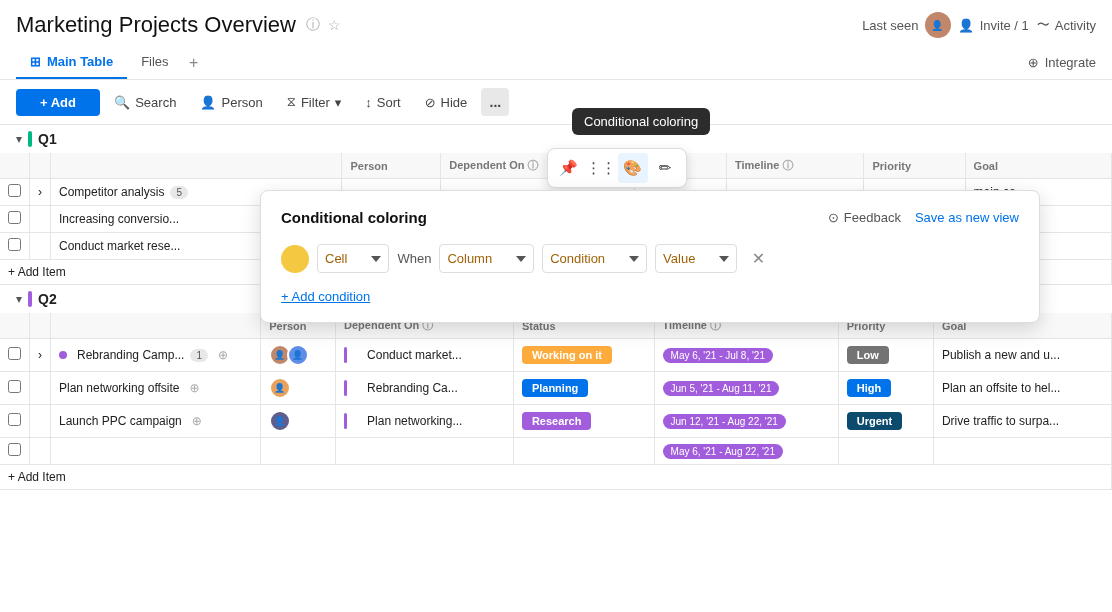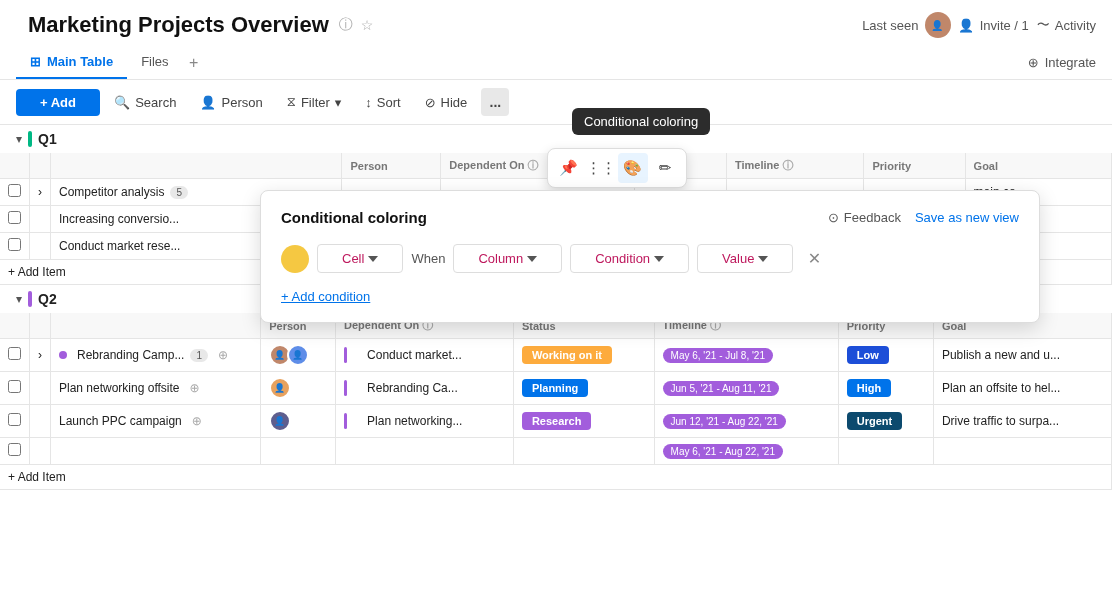--- a/index.html
+++ b/index.html
@@ -1,21 +1,21 @@
 <!DOCTYPE html>
 <html><head>
   <meta charset="utf-8">
   <style>
     * { box-sizing: border-box; margin: 0; padding: 0; }
     body { font-family: -apple-system, BlinkMacSystemFont, 'Segoe UI', sans-serif; background: #fff; font-size: 13px; color: #333; overflow: hidden; width: 1112px; height: 612px; }
 
     
     .header { display: flex; align-items: center; justify-content: space-between; padding: 12px 16px 0; }
     .header-left { display: flex; align-items: center; gap: 10px; }
-    .page-title { font-size: 22px; font-weight: 700; color: #111; margin-left: 12px; }
+    .page-title { font-size: 22px; font-weight: 400; color: #111; }
     .header-icons { display: flex; gap: 8px; align-items: center; }
     .header-right { display: flex; align-items: center; gap: 8px; font-size: 13px; color: #555; }
     .last-seen { display: flex; align-items: center; gap: 6px; }
     .avatar { width: 26px; height: 26px; border-radius: 50%; background: #c0876a; display: flex; align-items: center; justify-content: center; color: white; font-size: 10px; }
     .invite-btn { display: flex; align-items: center; gap: 5px; color: #555; cursor: pointer; }
     .activity-btn { display: flex; align-items: center; gap: 5px; color: #555; cursor: pointer; }
 
     
     .tabs-row { display: flex; align-items: center; justify-content: space-between; padding: 0 16px; border-bottom: 1px solid #e5e5e5; margin-top: 8px; }
     .tabs-left { display: flex; align-items: center; gap: 0; }
@@ -40,21 +40,21 @@
 
     
     .cond-panel { position: absolute; top: 190px; left: 260px; width: 780px; background: white; border: 1px solid #ddd; border-radius: 8px; box-shadow: 0 6px 20px rgba(0,0,0,0.15); z-index: 150; padding: 18px 20px; }
     .cond-header { display: flex; align-items: center; justify-content: space-between; margin-bottom: 18px; }
     .cond-title { font-size: 15px; font-weight: 700; color: #111; }
     .cond-actions { display: flex; align-items: center; gap: 14px; }
     .feedback-btn { display: flex; align-items: center; gap: 5px; color: #555; font-size: 13px; cursor: pointer; }
     .save-view-btn { color: #0073ea; font-size: 13px; font-weight: 500; cursor: pointer; }
     .cond-row { display: flex; align-items: center; gap: 8px; }
     .color-dot { width: 28px; height: 28px; border-radius: 50%; background: #f5c842; flex-shrink: 0; cursor: pointer; }
-    .dropdown { display: flex; align-items: center; gap: 0; border: 1px solid #ddd; border-radius: 4px; padding: 6px 24px; cursor: pointer; background: white; font-size: 13px; color: #be185d; }
+    .dropdown { display: flex; align-items: center; gap: 20px; border: 1px solid #ddd; border-radius: 4px; padding: 6px 7px; cursor: pointer; background: white; font-size: 13px; color: #a16207; }
     .dropdown svg { margin-left: 4px; }
     .when-label { font-size: 13px; color: #555; }
     .close-btn { width: 26px; height: 26px; display: flex; align-items: center; justify-content: center; cursor: pointer; color: #888; font-size: 16px; border-radius: 4px; }
     .add-condition { color: #0073ea; font-size: 13px; cursor: pointer; margin-top: 16px; display: inline-block; text-decoration: underline; }
 
     
     .table-area { overflow: hidden; height: calc(612px - 160px); position: relative; }
     .section { margin: 0; }
     .section-header { display: flex; align-items: center; gap: 6px; padding: 6px 16px; background: white; }
     .section-toggle { cursor: pointer; color: #555; font-size: 12px; }
@@ -72,21 +72,21 @@
     .task-cell { min-width: 160px; }
     .task-name { display: flex; align-items: center; gap: 6px; }
     .badge { background: #e8e8e8; border-radius: 8px; padding: 1px 6px; font-size: 10px; color: #555; }
     .add-item { color: #0073ea; padding: 5px 16px 5px 40px; cursor: pointer; font-size: 12px; }
     .status-badge { border-radius: 4px; padding: 3px 10px; font-size: 11px; font-weight: 600; color: white; text-align: center; display: inline-block; }
     .status-working { background: #fdab3d; }
     .status-planning { background: #0073ea; }
     .status-research { background: #a25ddc; }
     .timeline-badge { background: #a25ddc; color: white; border-radius: 12px; padding: 2px 8px; font-size: 10px; display: inline-block; }
     .priority-badge { border-radius: 4px; padding: 3px 10px; font-size: 11px; font-weight: 600; color: white; display: inline-block; }
-    .priority-low { background: #1d4ed8; }
+    .priority-low { background: #737373; }
     .priority-high { background: #0073ea; }
     .priority-urgent { background: #0c4a6e; }
 
     .dependency-cell { display: flex; align-items: center; gap: 16px; }
 
     .person-cell { display: flex; gap: -4px; }
     .person-avatar { width: 22px; height: 22px; border-radius: 50%; border: 2px solid white; display: flex; align-items: center; justify-content: center; font-size: 9px; color: white; margin-left: -4px; }
     .person-avatar:first-child { margin-left: 0; }
 
     .goal-cell { max-width: 140px; overflow: hidden; text-overflow: ellipsis; }

